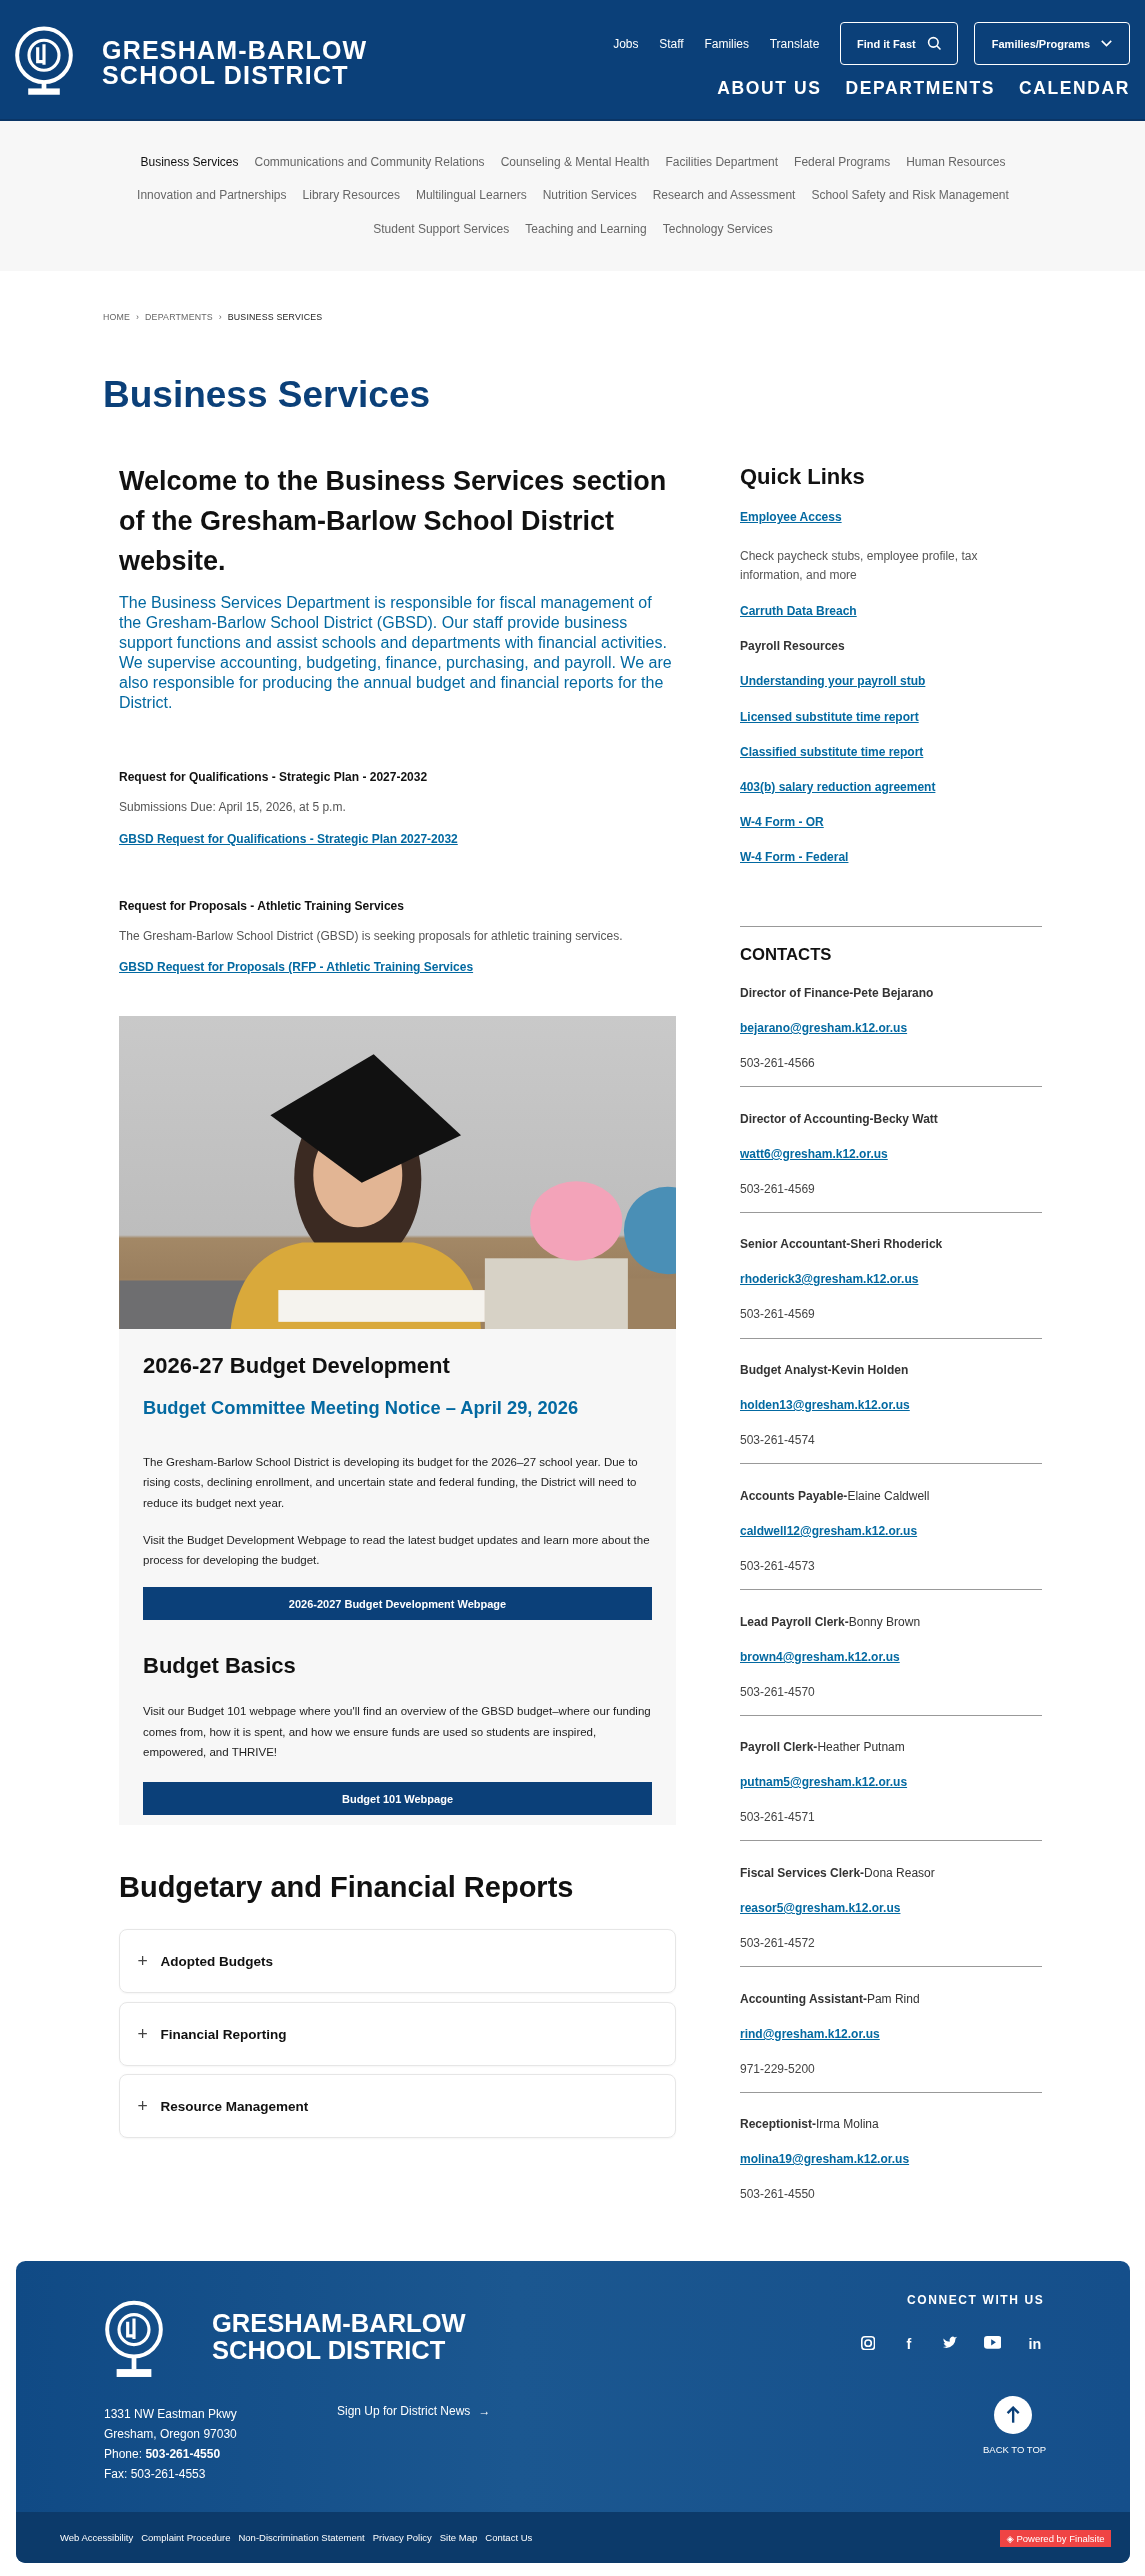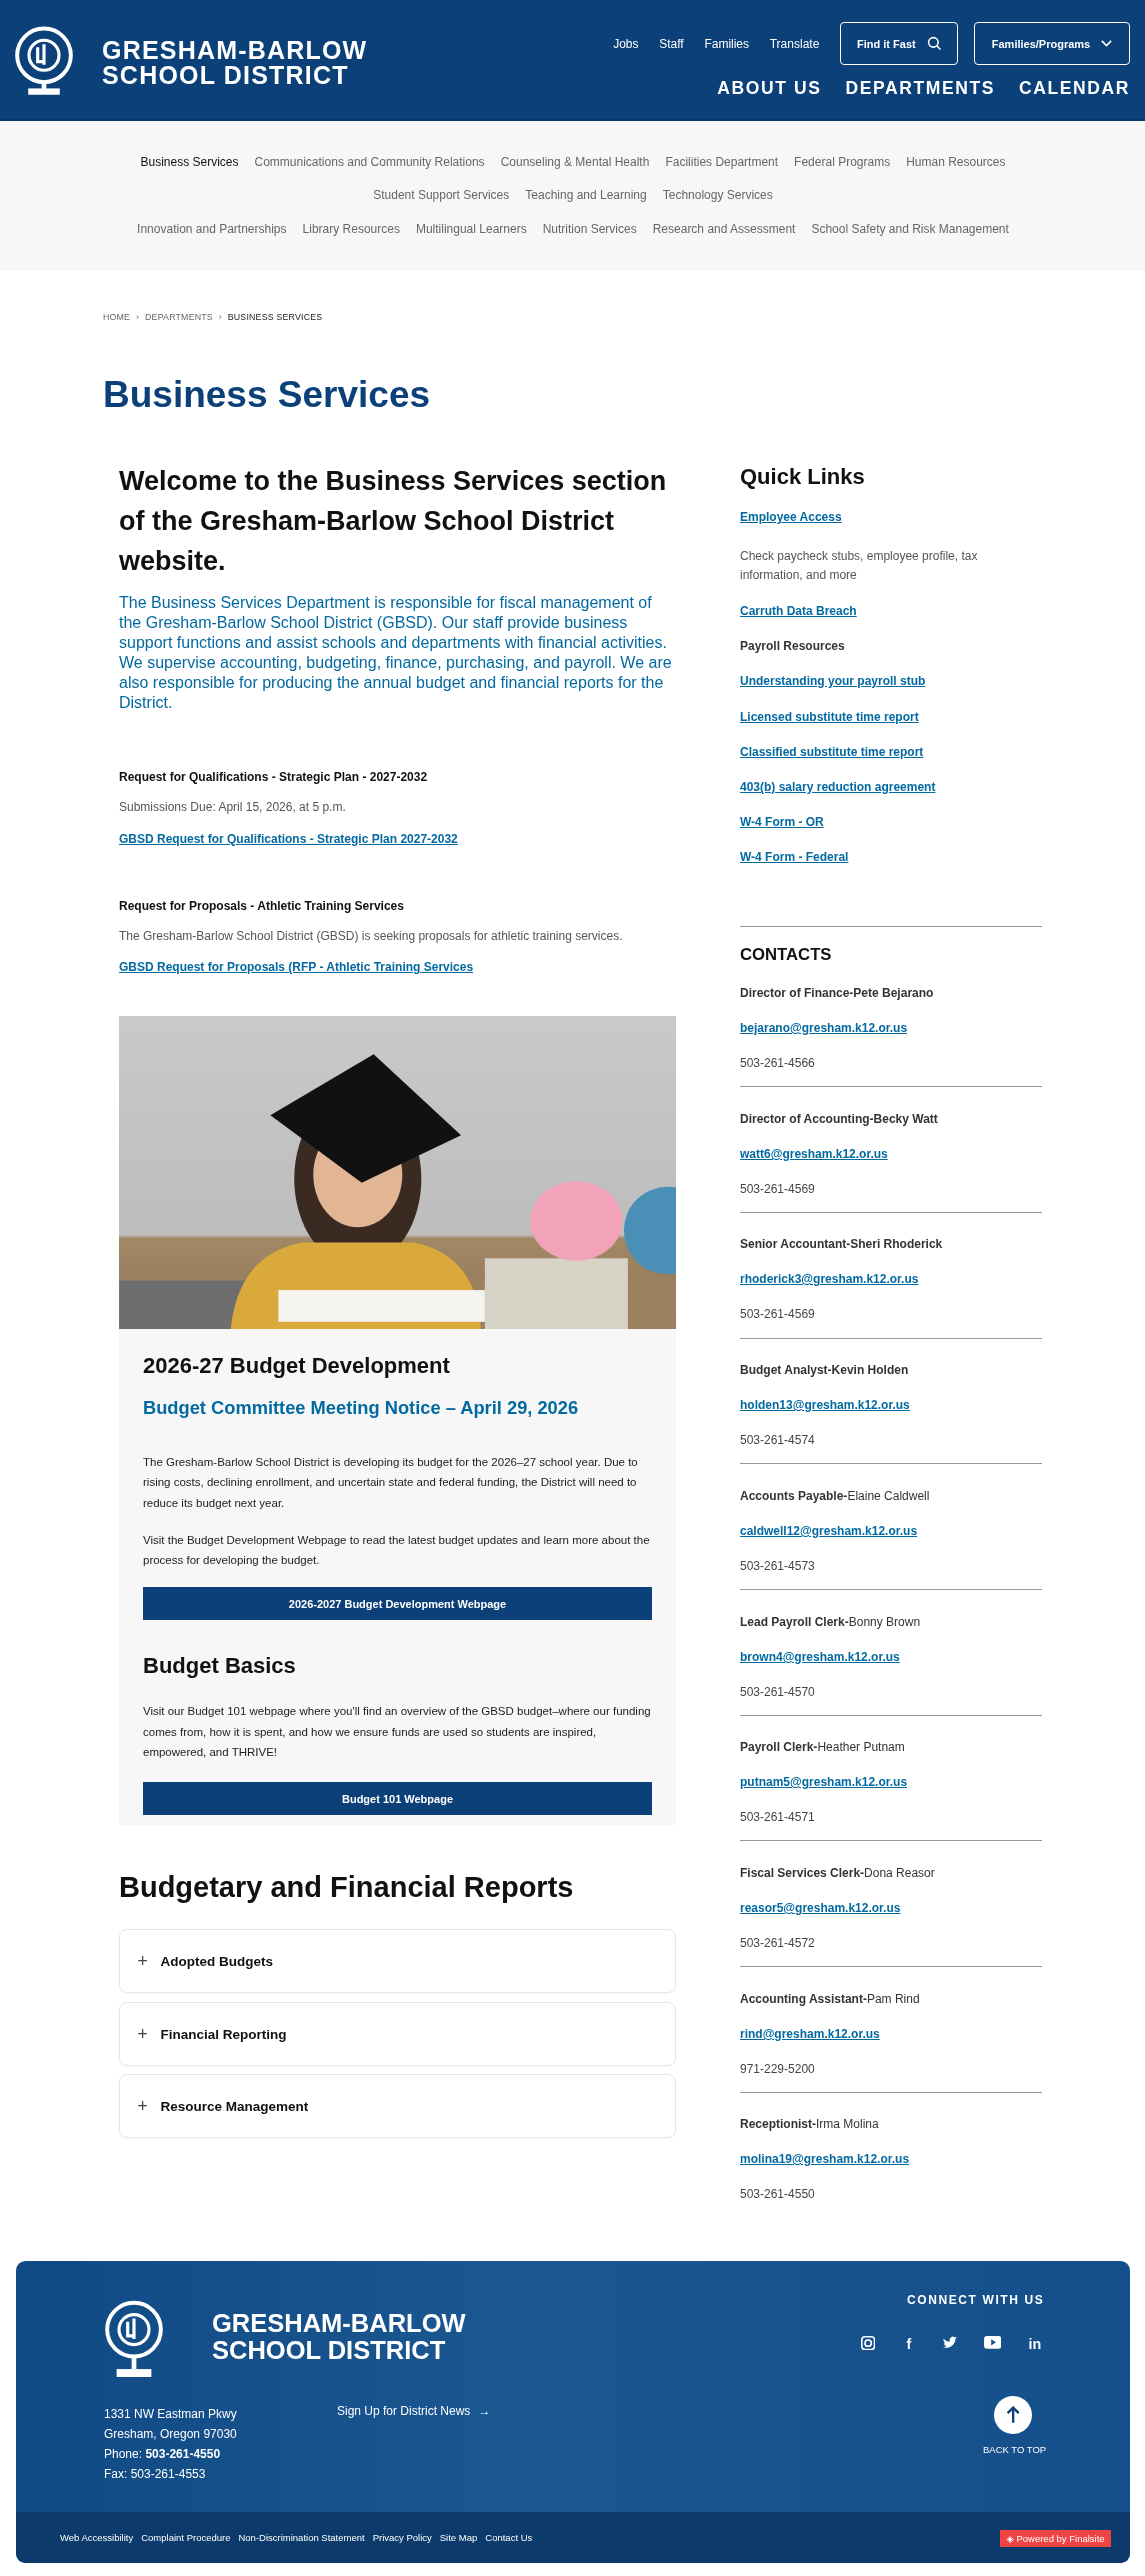--- a/index.html
+++ b/index.html
@@ -100,31 +100,31 @@
 <nav class="subnav">
   <div class="subnav-row">
     <span class="active">Business Services</span>
     <span>Communications and Community Relations</span>
     <span>Counseling &amp; Mental Health</span>
     <span>Facilities Department</span>
     <span>Federal Programs</span>
     <span>Human Resources</span>
   </div>
   <div class="subnav-row">
-    <span>Student Support Services</span>
-    <span>Teaching and Learning</span>
-    <span>Technology Services</span>
-  </div>
-  <div class="subnav-row">
     <span>Innovation and Partnerships</span>
     <span>Library Resources</span>
     <span>Multilingual Learners</span>
     <span>Nutrition Services</span>
     <span>Research and Assessment</span>
     <span>School Safety and Risk Management</span>
+  </div>
+  <div class="subnav-row">
+    <span>Student Support Services</span>
+    <span>Teaching and Learning</span>
+    <span>Technology Services</span>
   </div>
 </nav>
 
 <div class="crumbs">
   <span>HOME</span>
   <span style="margin:0 3.2px">›</span>
   <span>DEPARTMENTS</span>
   <span style="margin:0 3.2px">›</span>
   <b>BUSINESS SERVICES</b>
 </div>

